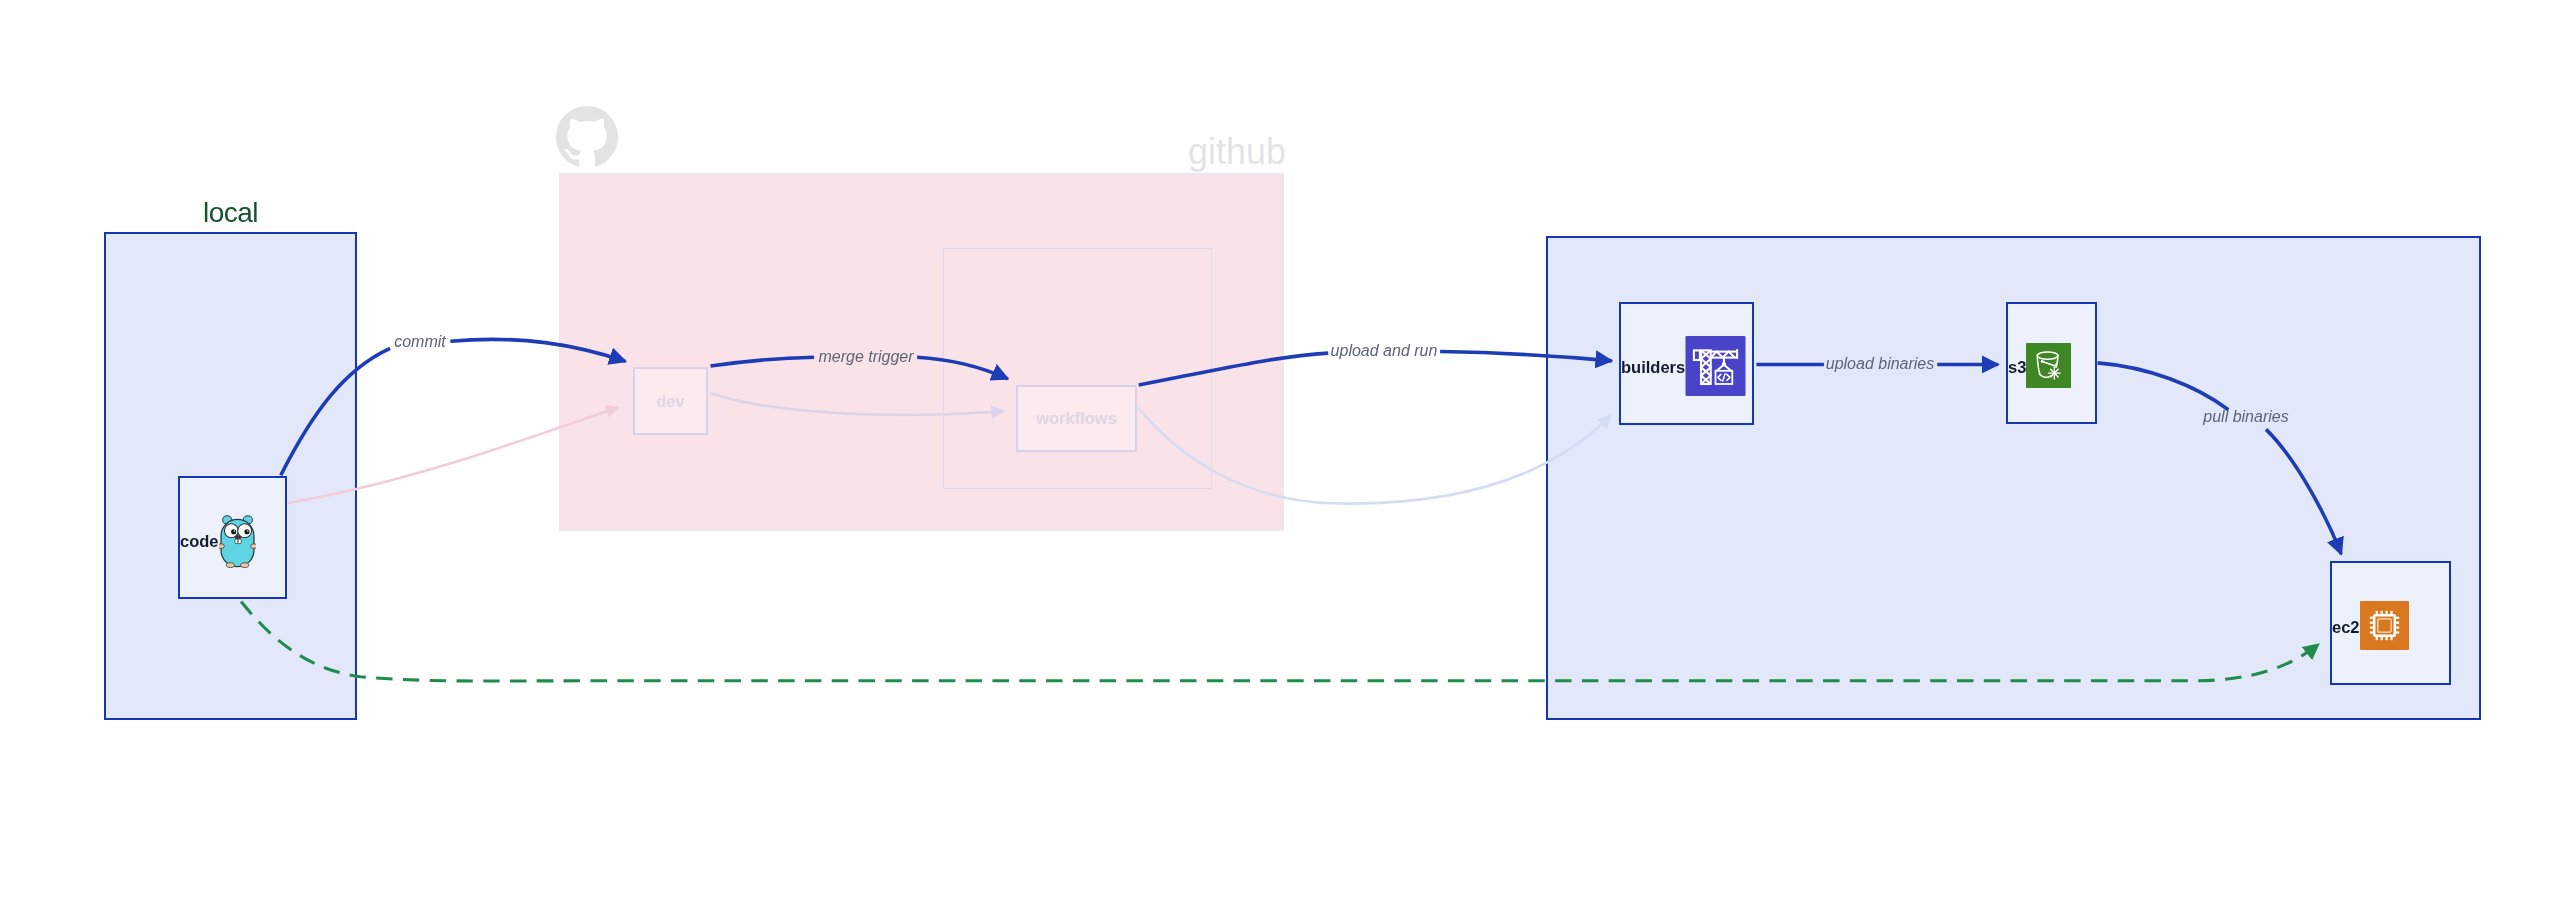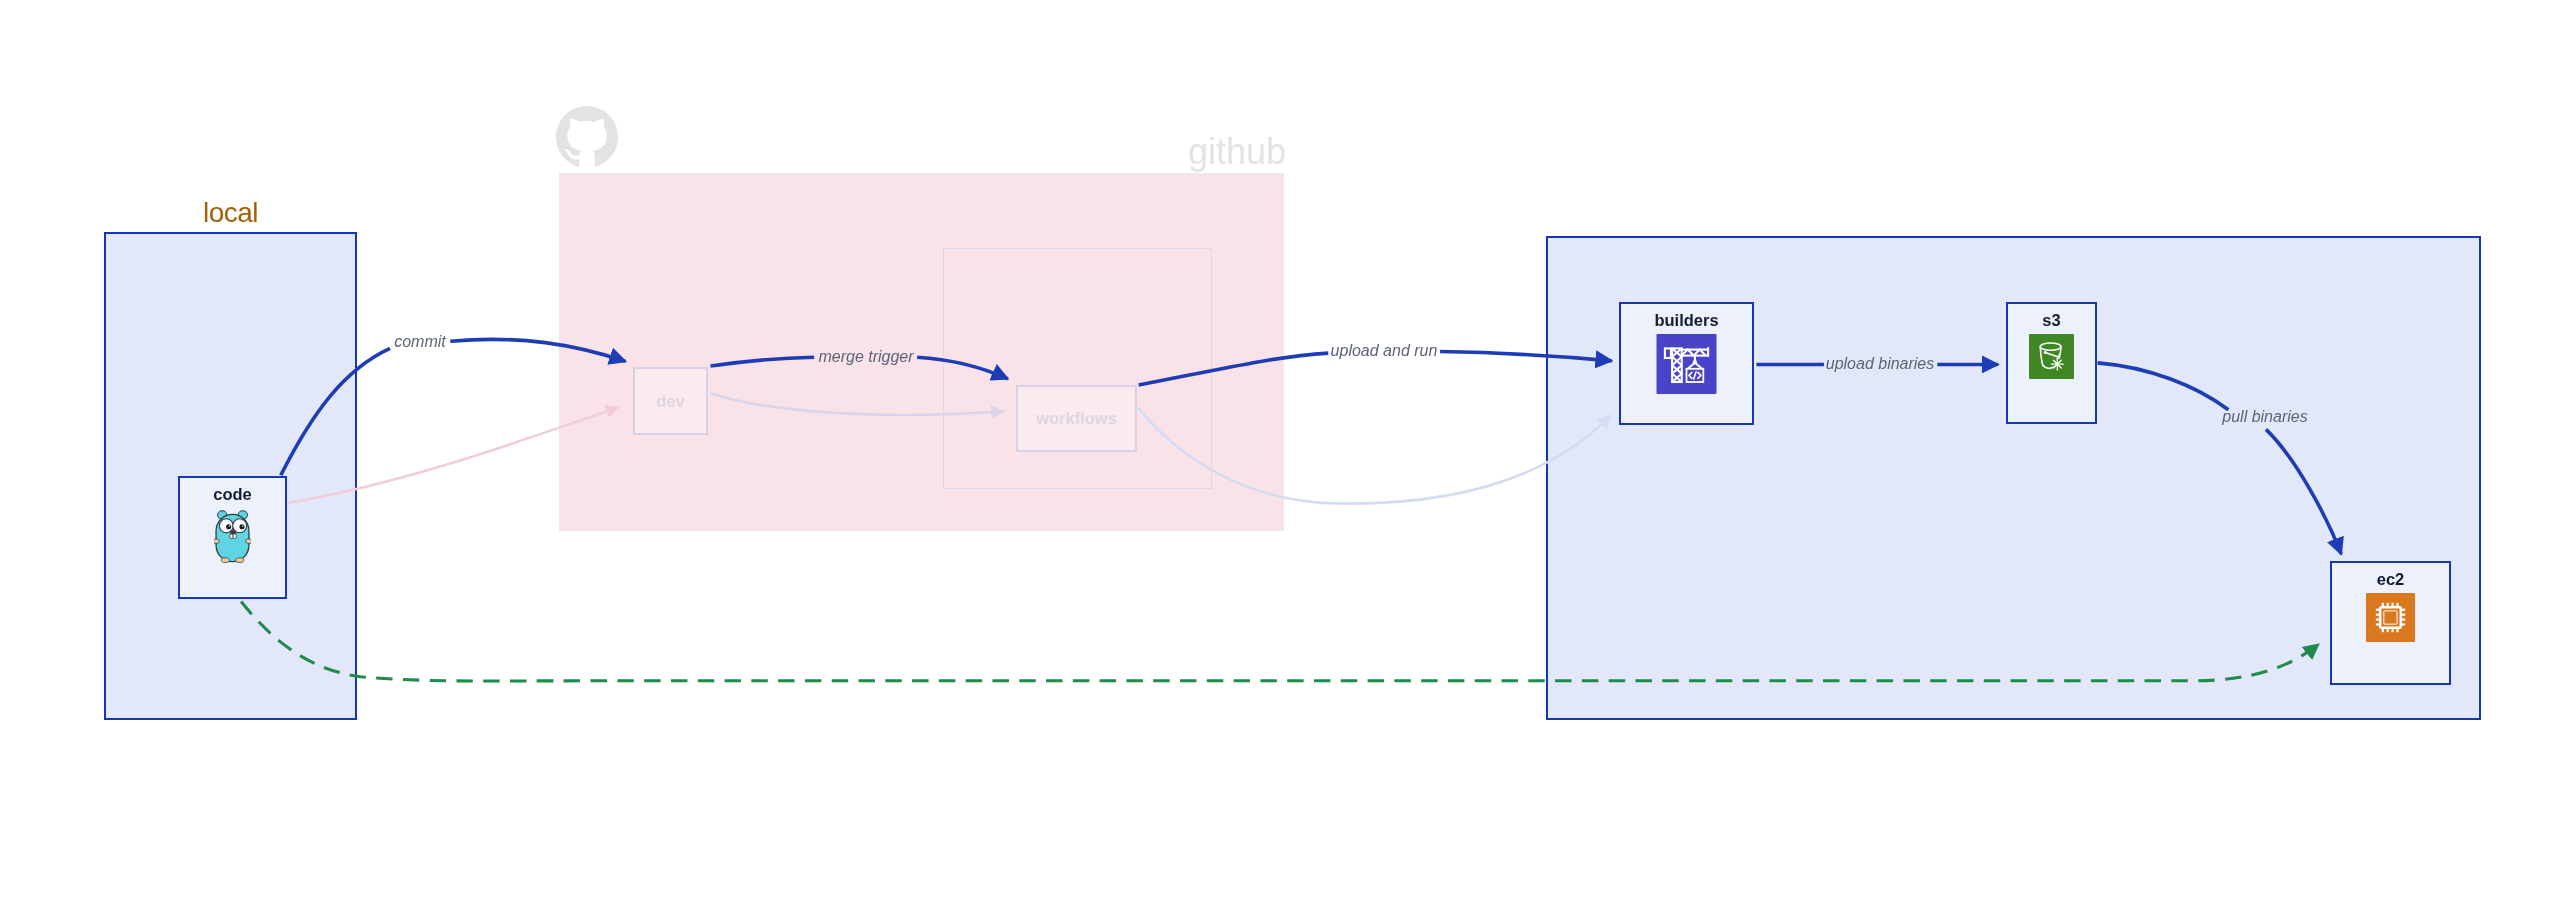--- a/index.html
+++ b/index.html
@@ -11,30 +11,30 @@
   .box-local{left:104px;top:232px;width:253px;height:488px;
              background:#e2e8fa;border:2.6px solid #1637b4;}
   .box-github{left:559px;top:173px;width:725px;height:358px;
               background:#f9e3e9;border:1px solid #e9e7f4;}
   .box-master{left:943px;top:248px;width:269px;height:241px;
               background:transparent;border:1.5px solid #ddd8ec;}
   .box-aws{left:1546px;top:236px;width:935px;height:484px;
            background:#e2e8fa;border:2.6px solid #1637b4;}
 
   
-  .group-label{position:absolute;color:#a16207;font-size:28px;letter-spacing:-0.5px;
+  .group-label{position:absolute;color:#14532d;font-size:28px;letter-spacing:-0.5px;
                text-align:center;white-space:nowrap;}
   .label-local{left:104px;top:197px;width:253px;}
   .label-aws{left:1546px;top:197px;width:935px;}
   .label-master{left:943px;top:214px;width:269px;color:#ded9e8;font-size:24px;}
   .label-github{position:absolute;left:1054px;top:131px;width:232px;text-align:right;
                 color:#e3e3e5;font-size:36px;}
 
   
-  .node{position:absolute;box-sizing:border-box;display:flex;flex-direction:column;
+  .node{position:absolute;box-sizing:border-box;display:flex;flex-direction:row;
         align-items:center;}
   .node-strong{border:2.6px solid #1637b4;background:#edf1fb;}
   .node-faded{border:2.1px solid #d8d2e8;background:rgba(255,255,255,0.30);
               justify-content:center;margin-top:37px;}
   .node-label{font-weight:bold;font-size:16.5px;color:#131c33;line-height:1;
               padding-top:8.2px;white-space:nowrap;}
   .node-faded .node-label{color:#ddd5e2;padding-top:0;}
   .node-code{left:178px;top:476px;width:109px;height:123px;}
   .node-dev{left:633px;top:330px;width:75px;height:68px;}
   .node-workflows{left:1016px;top:348px;width:121px;height:67px;}
@@ -46,21 +46,21 @@
   
   #edges{position:absolute;left:0;top:0;width:2604px;height:902px;pointer-events:none;}
 
   
   .edge-label{position:absolute;transform:translate(-50%,-50%);font-style:italic;
               font-size:16px;color:#5d6574;white-space:nowrap;}
   .el-commit{left:420px;top:342px;}
   .el-merge{left:866px;top:357px;}
   .el-uploadrun{left:1384px;top:351px;}
   .el-uploadbin{left:1880px;top:364px;}
-  .el-pullbin{left:2246px;top:417px;margin-left:19px;}
+  .el-pullbin{left:2246px;top:417px;}
 
   
   .diagram-title{position:absolute;left:1292px;top:741px;transform:translateX(-50%);
                  font-size:37px;letter-spacing:-0.5px;color:#15203a;white-space:nowrap;
                  text-decoration:underline;text-decoration-thickness:3.6px;
                  text-underline-offset:6.2px;}
 
   
   .octocat{position:absolute;left:555px;top:106px;}
 </style>

